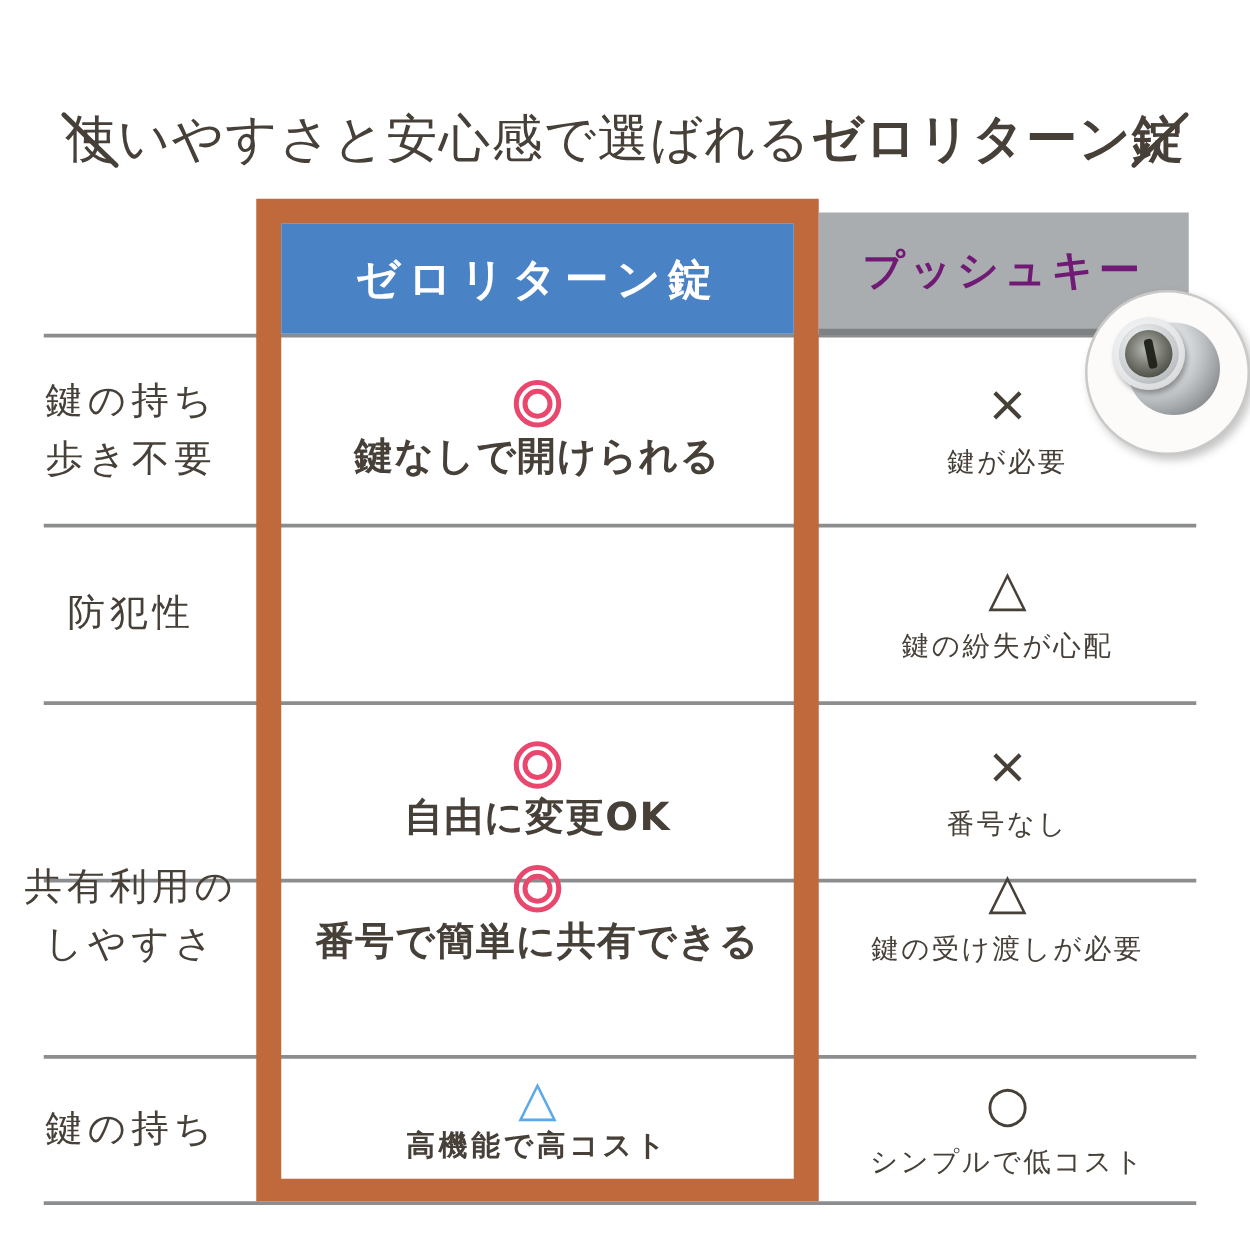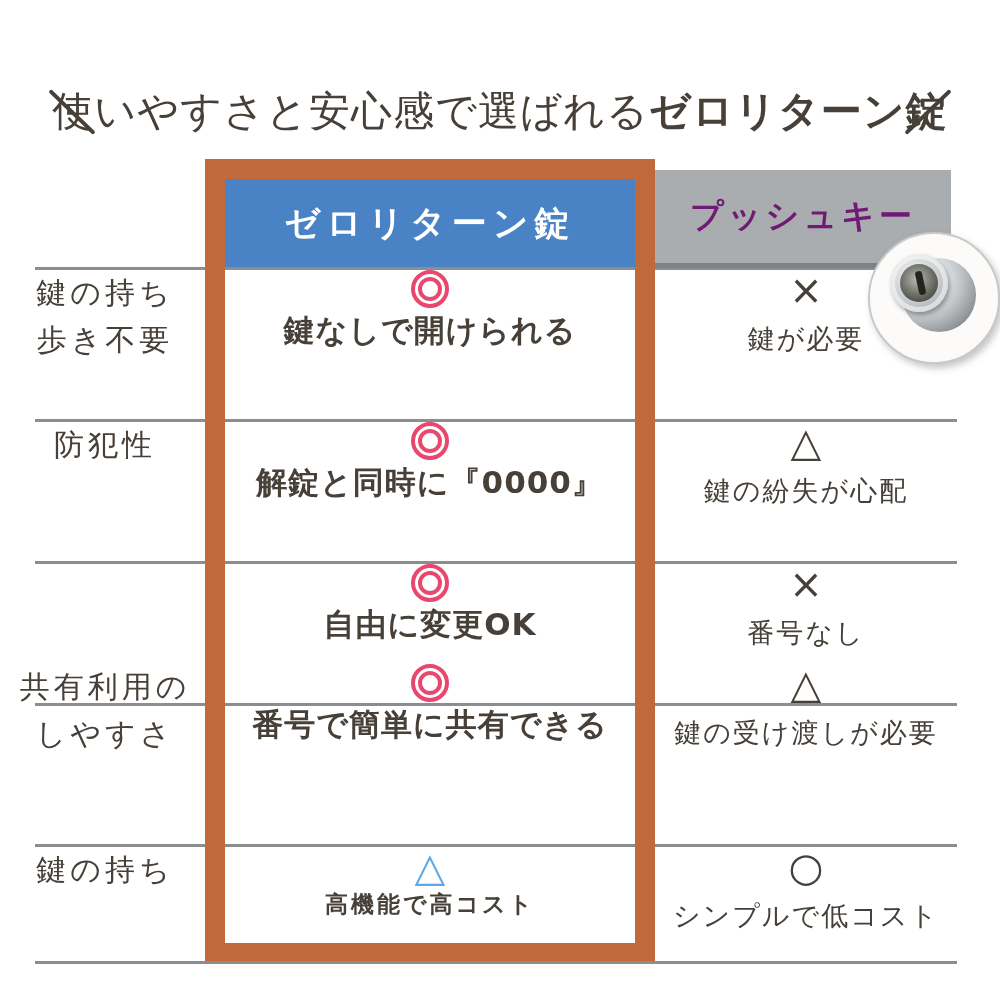--- a/index.html
+++ b/index.html
@@ -22,30 +22,30 @@
   .hl1{top:267px}.hl2{top:419px}.hl3{top:561px}.hl4{top:703px}.hl5{top:844px}.hl6{top:961px}
   .frame{position:absolute;left:205px;top:159px;width:450px;height:802px;box-sizing:border-box;
     border:20px solid #c0693c;border-bottom-width:18px;z-index:2;background:transparent;}
   .header-product{position:absolute;left:225px;top:179px;width:410px;height:88px;background:#4a82c6;
     z-index:3;display:flex;align-items:center;justify-content:center;
     color:#ffffff;font-weight:700;font-size:35px;letter-spacing:6px;}
   .header-competitor{position:absolute;left:655px;top:170px;width:296px;height:93px;background:#a9adb0;
     border-bottom:5px solid #7e8285;z-index:2;display:flex;align-items:center;justify-content:center;
     color:#701a75;font-weight:700;font-size:33px;letter-spacing:4px;}
   
-  .cell{position:absolute;display:flex;flex-direction:column;align-items:center;z-index:3;}
+  .cell{position:absolute;display:flex;flex-direction:column;align-items:center;justify-content:center;z-index:3;}
   .col-label{left:0;width:210px;}
   .col-product{left:225px;width:410px;}
   .col-competitor{left:655px;width:302px;}
   .r1{top:270px;height:149px}.r2{top:422px;height:139px}.r3{top:564px;height:139px}
   .r4{top:664px;height:138px}.r5{top:847px;height:114px}.r5p{top:847px;height:96px}
   .label-text{font-size:30px;letter-spacing:4px;line-height:1.55;text-align:center;white-space:pre-line;}
   .product-text{font-size:31px;font-weight:700;letter-spacing:1px;margin-top:2px;white-space:nowrap;}
   .product-text.regular{font-weight:700;font-size:23px;letter-spacing:3px;}
-  .competitor-text{font-size:27px;letter-spacing:2px;margin-top:11px;white-space:nowrap;}
+  .competitor-text{font-size:22px;letter-spacing:2px;margin-top:11px;white-space:nowrap;}
   .sym{font-size:40px;line-height:1;color:#474039;font-weight:400;}
   .sym.blue{color:#5ba9e8;}
   
   .double-circle{width:38px;height:38px;border:4px solid #e8486e;border-radius:50%;
     box-sizing:border-box;position:relative;}
   .double-circle::after{content:"";position:absolute;inset:3px;border:4px solid #e8486e;border-radius:50%;}
   
   .photo{position:absolute;left:868px;top:232px;width:128px;height:128px;border-radius:50%;
     background:#fcfbf9;border:2px solid #c9c9c7;box-shadow:3px 4px 7px rgba(110,110,110,.4);
     z-index:5;overflow:hidden;}
@@ -97,24 +97,20 @@
     <div class="product-text">鍵なしで開けられる</div>
   </div>
   <div class="cell col-competitor r1">
     <div class="sym">×</div>
     <div class="competitor-text">鍵が必要</div>
   </div>
 
   <div class="cell col-label r2">
     <div class="label-text">防犯性</div>
   </div>
-  <div class="cell col-product r2">
-    <div class="double-circle"></div>
-    <div class="product-text">解錠と同時に『0000』</div>
-  </div>
   <div class="cell col-competitor r2">
     <div class="sym">△</div>
     <div class="competitor-text">鍵の紛失が心配</div>
   </div>
 
   <div class="cell col-product r3">
     <div class="double-circle"></div>
     <div class="product-text">自由に変更OK</div>
   </div>
   <div class="cell col-competitor r3">

